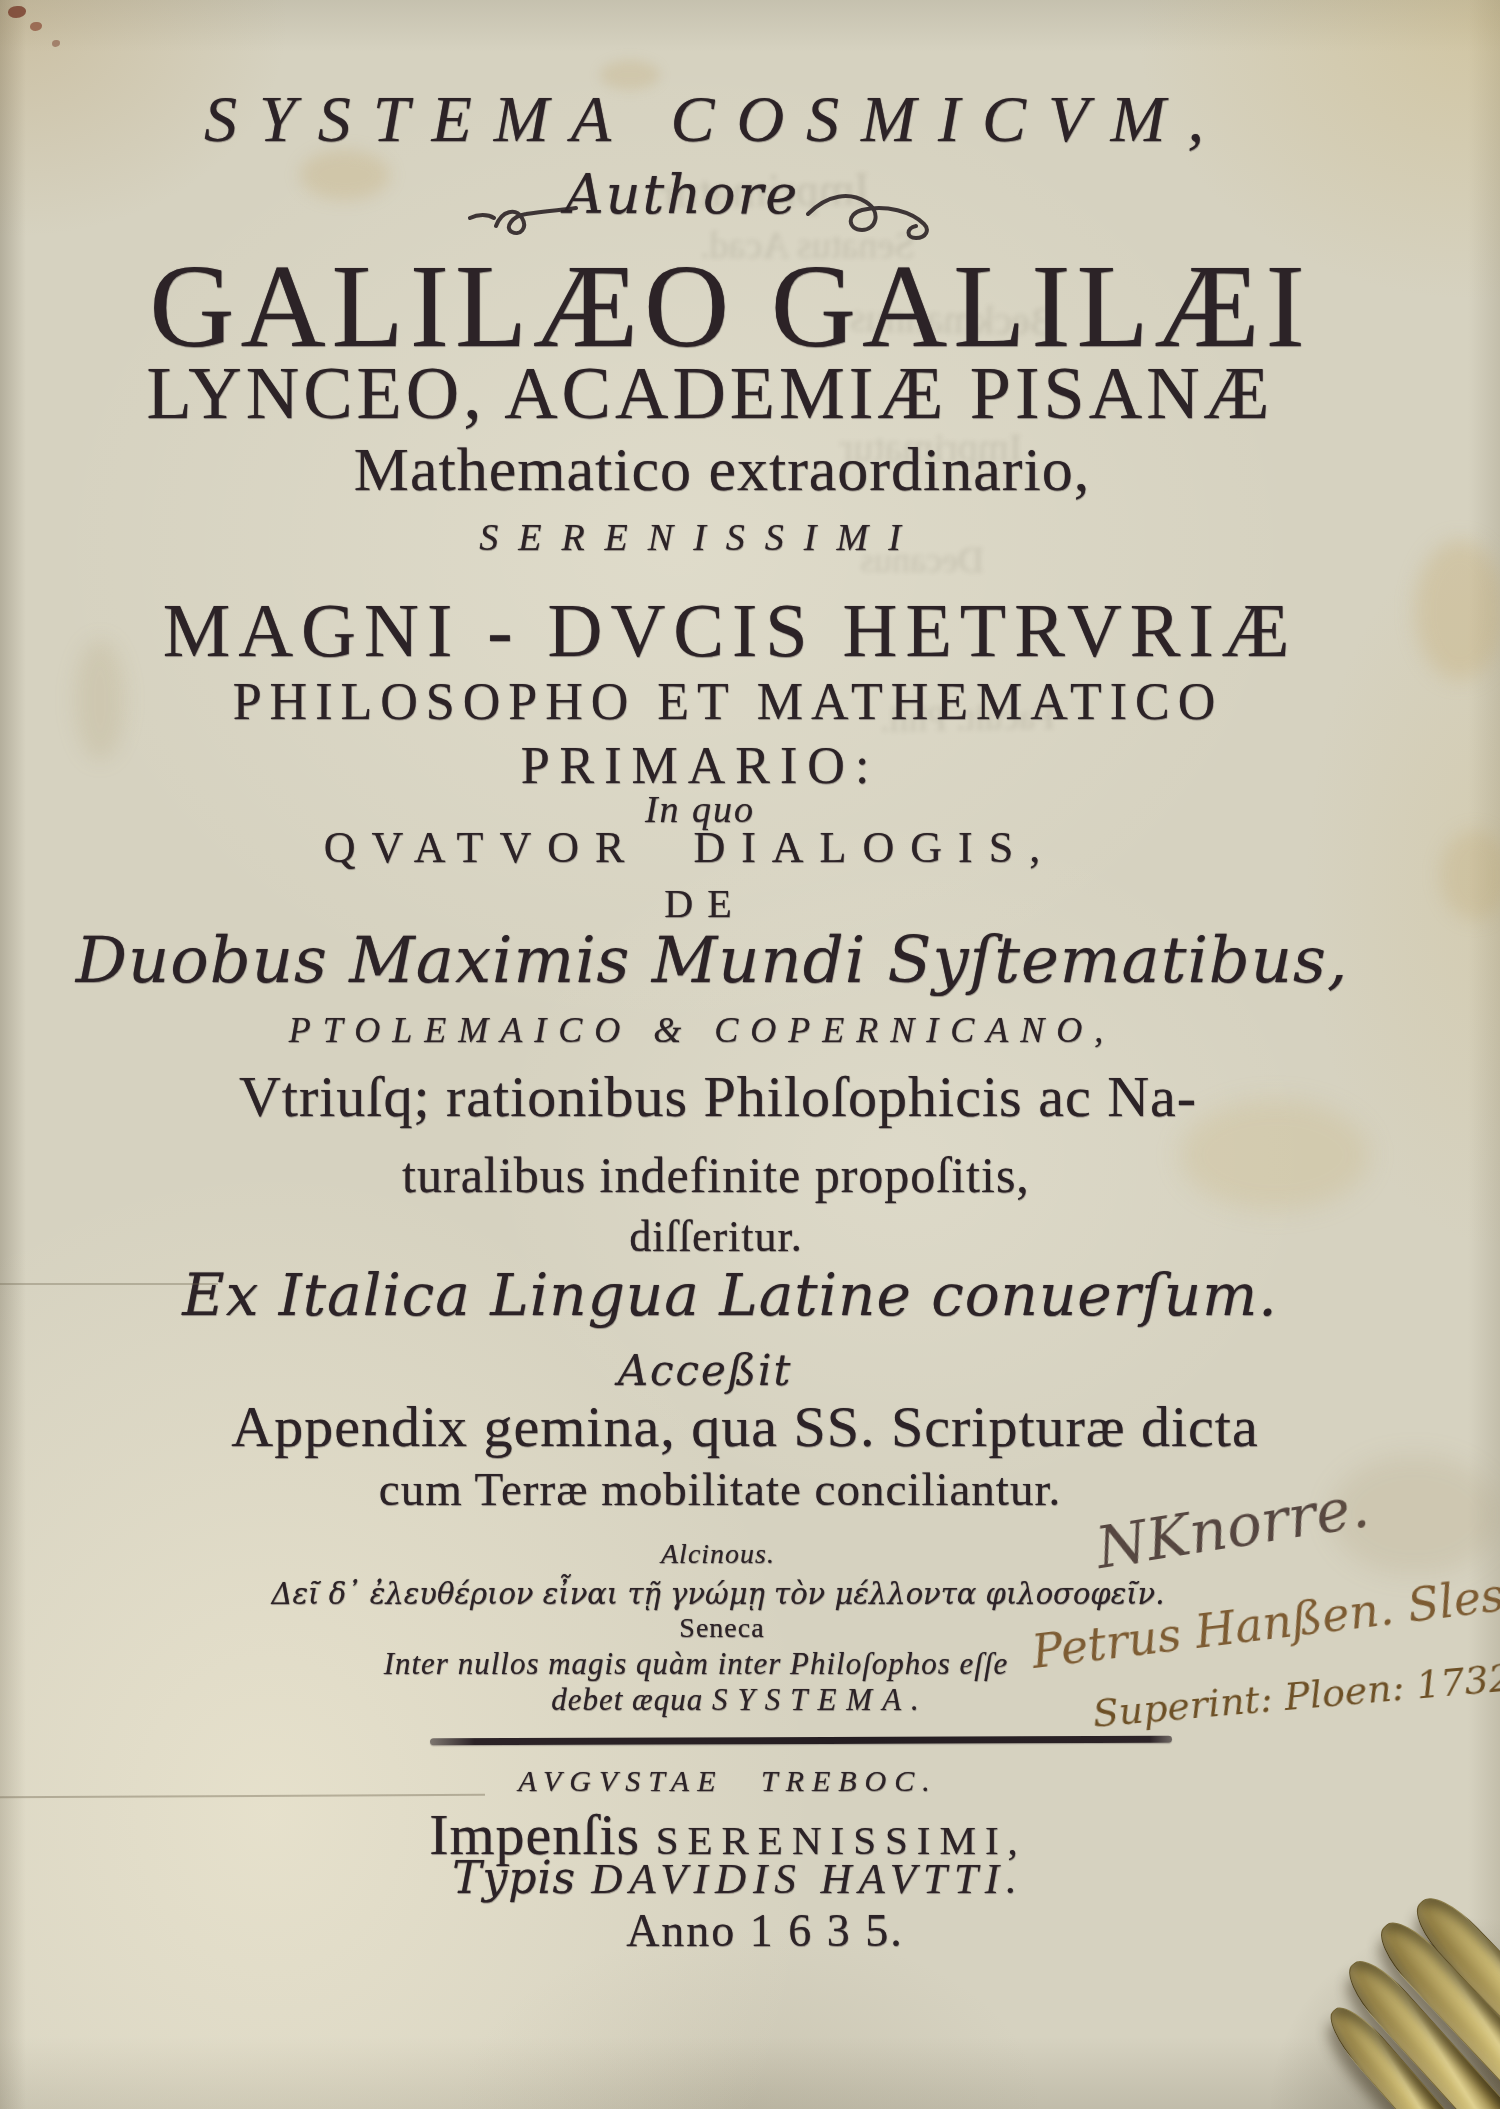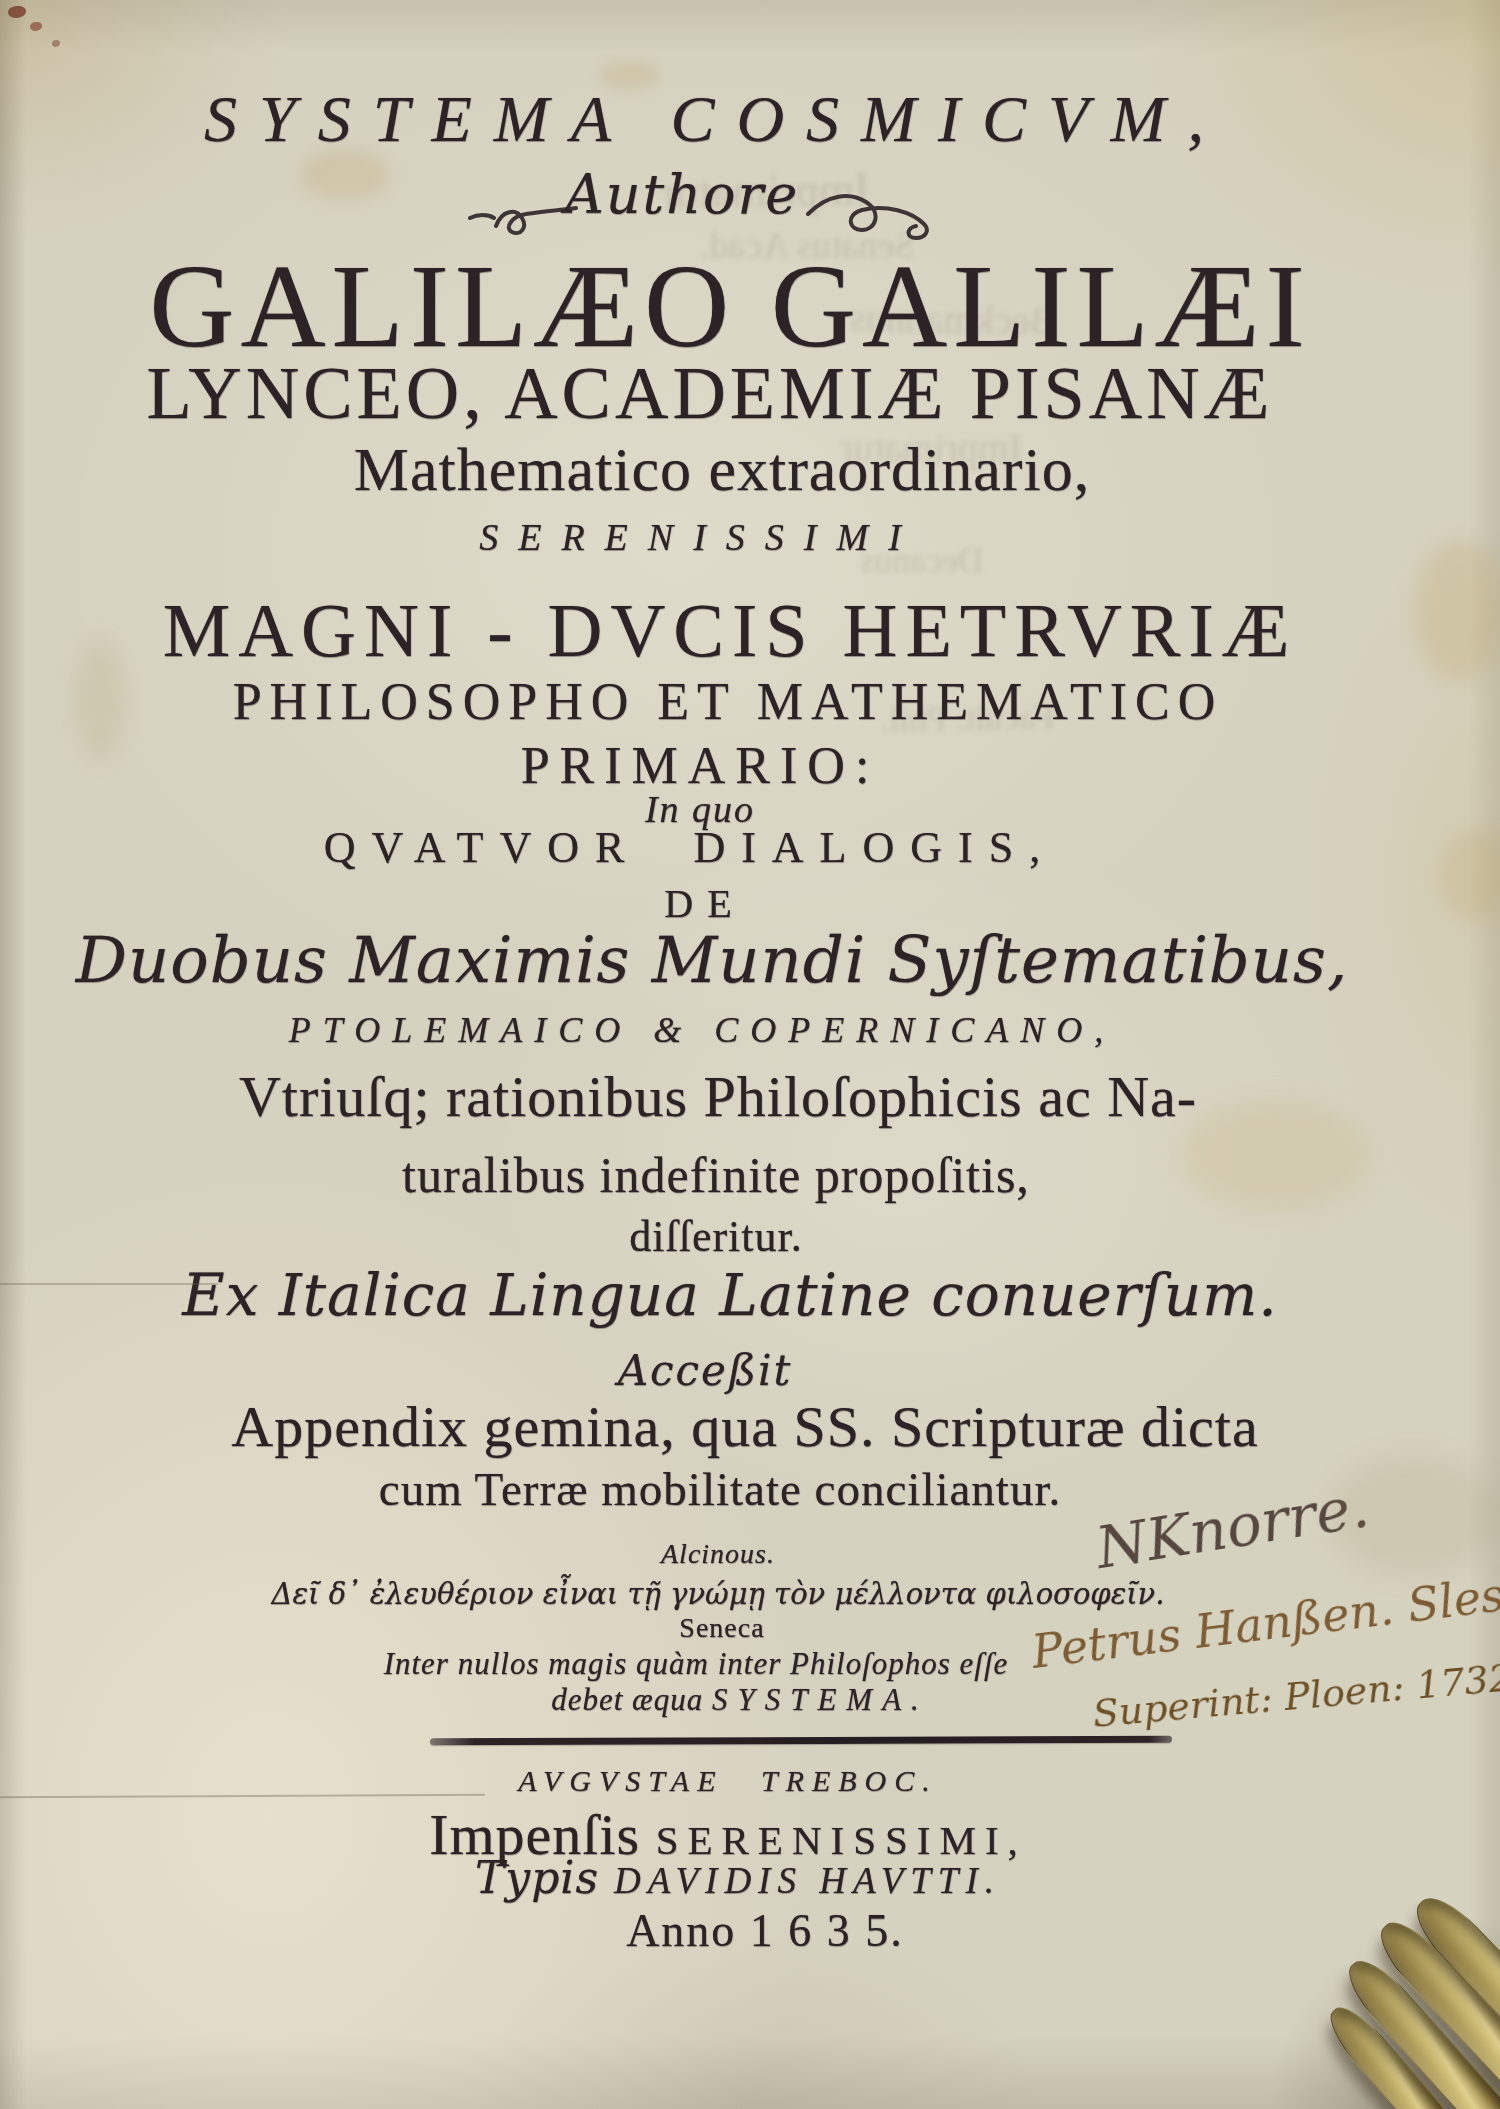--- a/index.html
+++ b/index.html
@@ -99,21 +99,21 @@
       <div class="pline script" style="top: 1350px; font-size: 42px; letter-spacing: 2px; left: -45px;">Acceßit</div>
       <div class="pline roman" style="top: 1398px; font-size: 58px; letter-spacing: 1px; left: -5px;">Appendix gemina, qua SS. Scripturæ dicta</div>
       <div class="pline roman" style="top: 1466px; font-size: 47px; letter-spacing: 1px; left: -30px;">cum Terræ mobilitate conciliantur.</div>
       <div class="pline italic" style="top: 1540px; font-size: 28px; letter-spacing: 1px; left: -32px;">Alcinous.</div>
       <div class="pline greek" style="top: 1580px; font-size: 29px; left: -32px;">Δεῖ δ᾽ ἐλευθέριον εἶναι τῇ γνώμῃ τὸν μέλλοντα φιλοσοφεῖν.</div>
       <div class="pline roman" style="top: 1614px; font-size: 28px; letter-spacing: 1px; left: -28px;">Seneca</div>
       <div class="pline italic" style="top: 1648px; font-size: 31px; letter-spacing: 1px; left: -54px;">Inter nullos magis quàm inter Philoſophos eſſe</div>
       <div class="pline italic" style="top: 1684px; font-size: 31px; left: -10px;"><span class="italic" style="font-size: 31px; letter-spacing: 1px; margin-top: 20px;">debet æqua </span><span class="icaps" style="font-size: 31px; letter-spacing: 10px;">SYSTEMA.</span></div>
       <div class="pline icaps" style="top: 1766px; font-size: 30px; letter-spacing: 8px; word-spacing: 22px; left: -22px;">AVGVSTAE TREBOC.</div>
       <div class="pline roman" style="top: 1806px; font-size: 45px; left: -22px;"><span class="roman" style="font-size: 58px; letter-spacing: 1px;">Impenſis </span><span class="caps" style="font-size: 41px; letter-spacing: 9px;">SERENISSIMI,</span></div>
-      <div class="pline script" style="top: 1856px; font-size: 44px; left: -12px;"><span class="script" style="font-size: 44px; letter-spacing: 1px;">Typis </span><span class="icaps" style="font-size: 37px; letter-spacing: 7px;">DAVIDIS HAVTTI.</span></div>
+      <div class="pline script" style="top: 1856px; font-size: 44px; left: -12px;"><span class="script" style="font-size: 44px; letter-spacing: 1px;">Typis </span><span class="icaps" style="font-size: 43px; letter-spacing: 7px;">DAVIDIS HAVTTI.</span></div>
       <div class="pline roman" style="top: 1908px; font-size: 46px; letter-spacing: 2px; left: 15px;">Anno 1 6 3 5.</div>
     </div>
 
   <svg class="flourish" style="left:468px;top:196px" width="110" height="46" viewBox="0 0 110 46">
     <path d="M2 22 C10 18 20 18 26 22 M28 30 C34 14 48 12 54 22 C60 32 52 40 44 36 C36 32 44 20 58 18 C76 15 94 14 108 12" fill="none" stroke="#2c2327" stroke-width="4" stroke-linecap="round" opacity=".9"></path>
   </svg>
   <svg class="flourish" style="left:806px;top:186px" width="130" height="60" viewBox="0 0 130 60">
     <path d="M2 28 C22 8 44 6 60 16 C76 26 70 44 56 44 C42 44 40 28 56 24 C80 18 106 26 118 38 C124 44 120 52 110 52 C100 52 100 42 110 40" fill="none" stroke="#2c2327" stroke-width="4" stroke-linecap="round" opacity=".9"></path>
   </svg>
 

